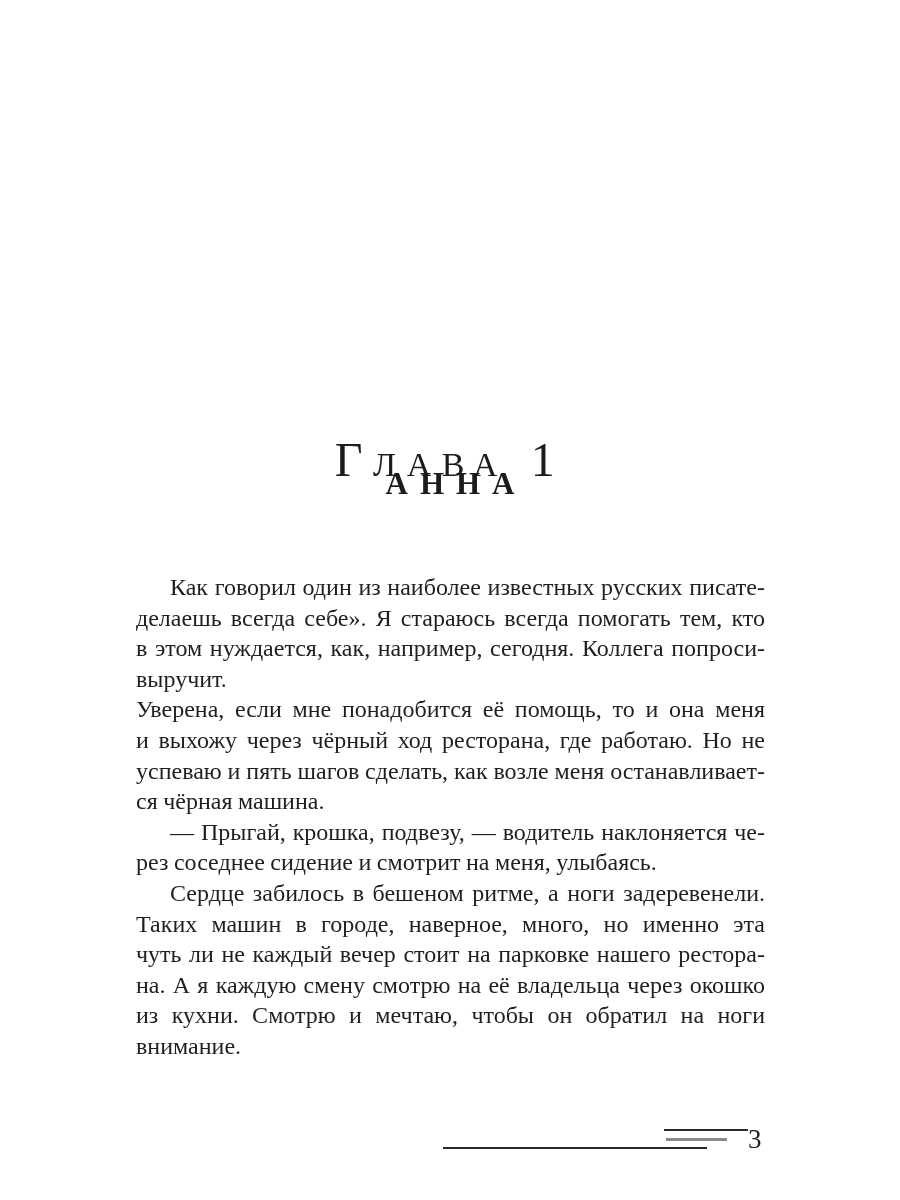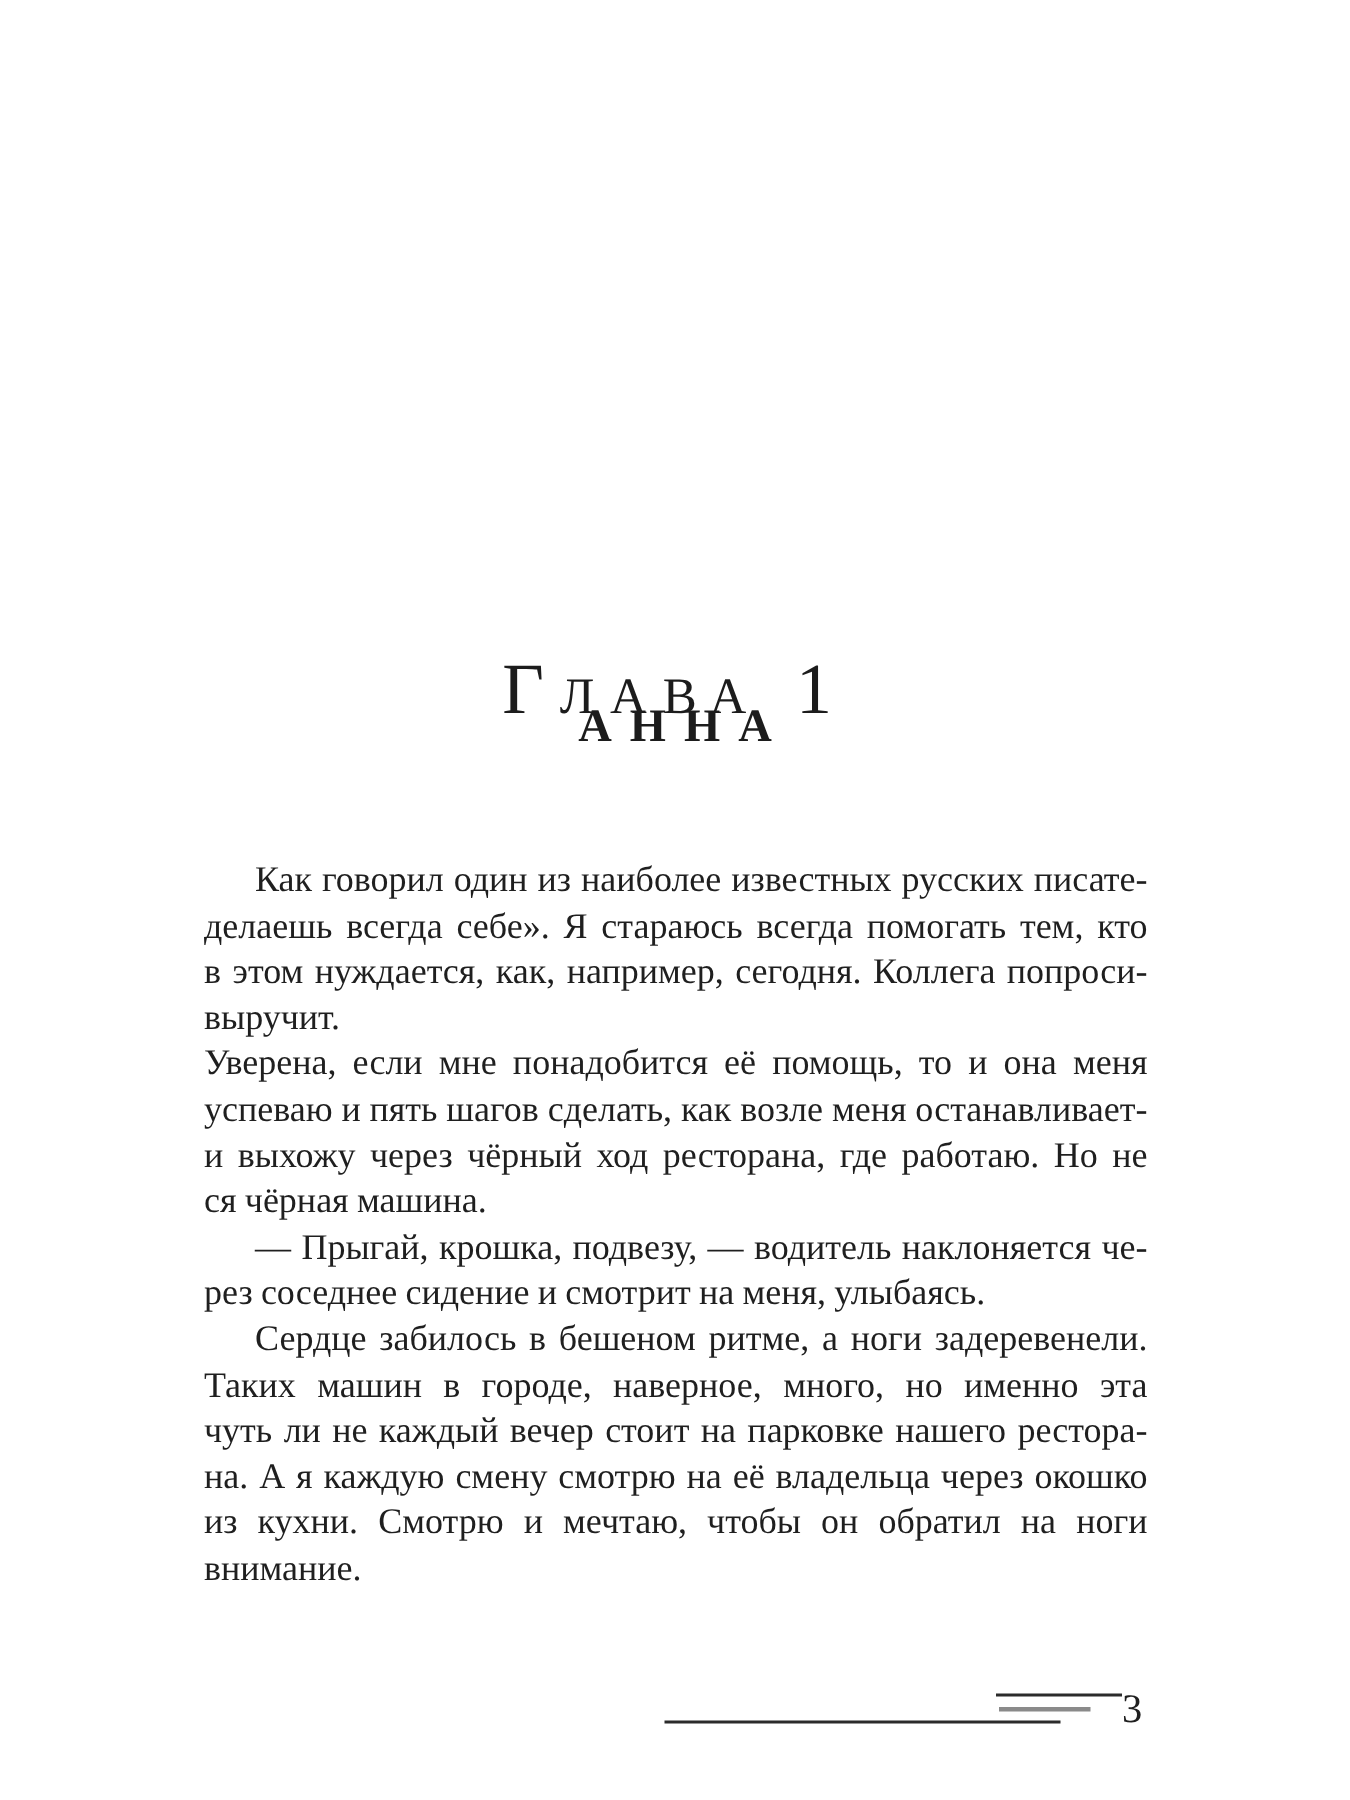--- a/index.html
+++ b/index.html
@@ -83,22 +83,22 @@
   <div class="chapter-label">Глава 1</div>
 
   <div class="chapter-title">АННА</div>
 
   <div class="text-block" id="text-block">
       <div class="text-line indent">Как говорил один из наиболее известных русских писате-</div>
       <div class="text-line">делаешь всегда себе». Я стараюсь всегда помогать тем, кто</div>
       <div class="text-line">в этом нуждается, как, например, сегодня. Коллега попроси-</div>
       <div class="text-line last">выручит.</div>
       <div class="text-line">Уверена, если мне понадобится её помощь, то и она меня</div>
+      <div class="text-line">и выхожу через чёрный ход ресторана, где работаю. Но не</div>
       <div class="text-line">успеваю и пять шагов сделать, как возле меня останавливает-</div>
-      <div class="text-line">и выхожу через чёрный ход ресторана, где работаю. Но не</div>
       <div class="text-line last">ся чёрная машина.</div>
       <div class="text-line indent">— Прыгай, крошка, подвезу, — водитель наклоняется че-</div>
       <div class="text-line last">рез соседнее сидение и смотрит на меня, улыбаясь.</div>
       <div class="text-line indent">Сердце забилось в бешеном ритме, а ноги задеревенели.</div>
       <div class="text-line">Таких машин в городе, наверное, много, но именно эта</div>
       <div class="text-line">чуть ли не каждый вечер стоит на парковке нашего рестора-</div>
       <div class="text-line">на. А я каждую смену смотрю на её владельца через окошко</div>
       <div class="text-line">из кухни. Смотрю и мечтаю, чтобы он обратил на ноги</div>
       <div class="text-line last">внимание.</div>
     </div>

